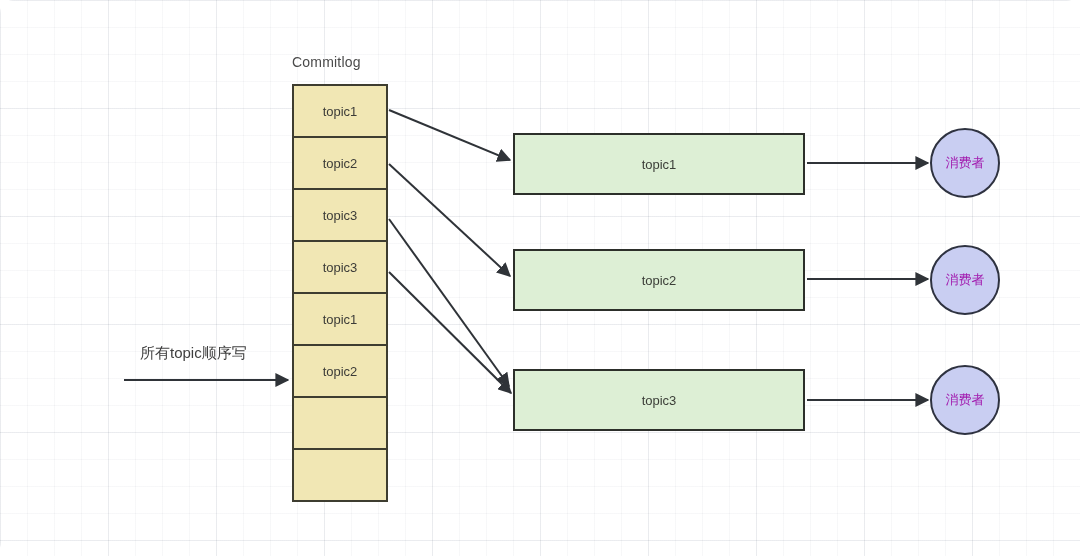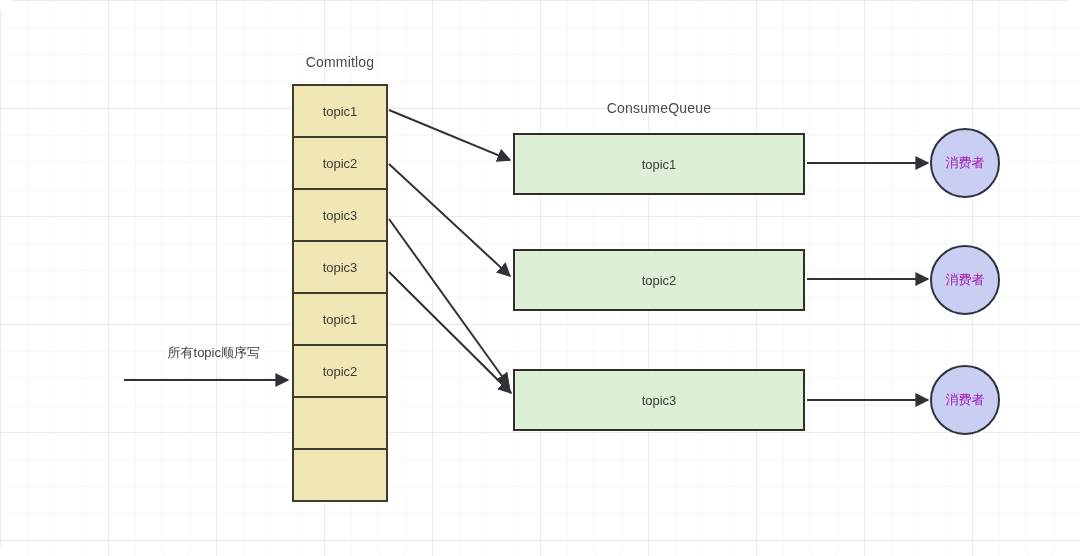--- a/index.html
+++ b/index.html
@@ -20,27 +20,26 @@
       linear-gradient(to bottom, rgba(120,130,150,0.10) 1px, transparent 1px),
       linear-gradient(to right, rgba(120,130,150,0.06) 1px, transparent 1px),
       linear-gradient(to bottom, rgba(120,130,150,0.06) 1px, transparent 1px);
     background-size: 108px 108px, 108px 108px, 27px 27px, 27px 27px;
     color: #3c3c3c;
   }
   .abs { position: absolute; }
   .diagram-title {
     font-size: 14px;
     color: #4a4a4a;
-    text-align: center;
     letter-spacing: 0.2px;
   }
   .edge-label {
-    font-size: 13px;
+    font-size: 15px;
     color: #3f3f3f;
-    text-align: right;
+    text-align: left;
     white-space: nowrap;
   }
   .node-circle {
     box-sizing: border-box;
     width: 70px;
     height: 70px;
     border-radius: 50%;
     background: #c9cef2;
     border: 2px solid #2e3240;
     display: flex;
@@ -117,21 +116,20 @@
     <div class="commitlog-cell">topic1</div>
     <div class="commitlog-cell">topic2</div>
     <div class="commitlog-cell">topic3</div>
     <div class="commitlog-cell">topic3</div>
     <div class="commitlog-cell">topic1</div>
     <div class="commitlog-cell">topic2</div>
     <div class="commitlog-cell"></div>
     <div class="commitlog-cell"></div>
   </div>
 
-  <div class="abs diagram-title" style="left:513px; top:100px; width:292px;">ConsumeQueue</div>
 
   <div class="abs queue-box" style="top:133px;">
     <span>topic1</span>
   </div>
   <div class="abs queue-box" style="top:249px;">
     <span>topic2</span>
   </div>
   <div class="abs queue-box" style="top:369px;">
     <span>topic3</span>
   </div>

